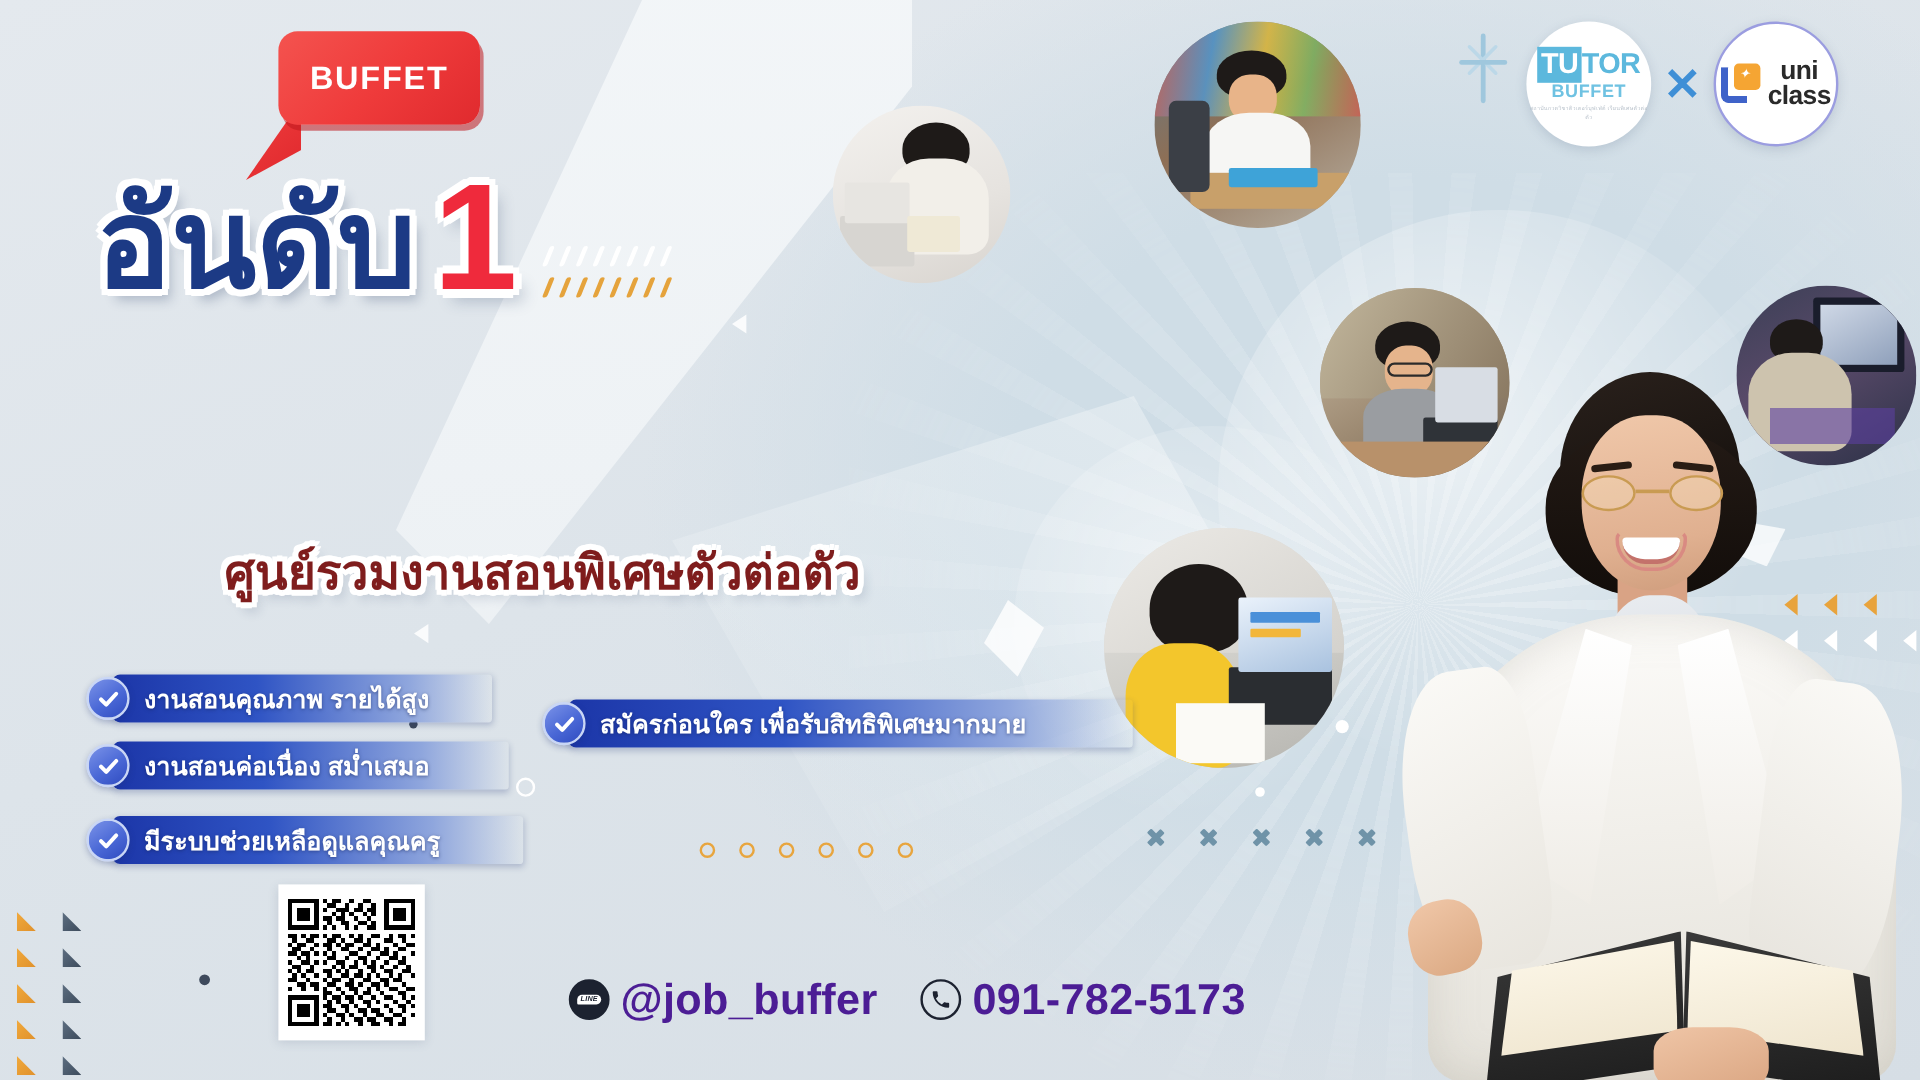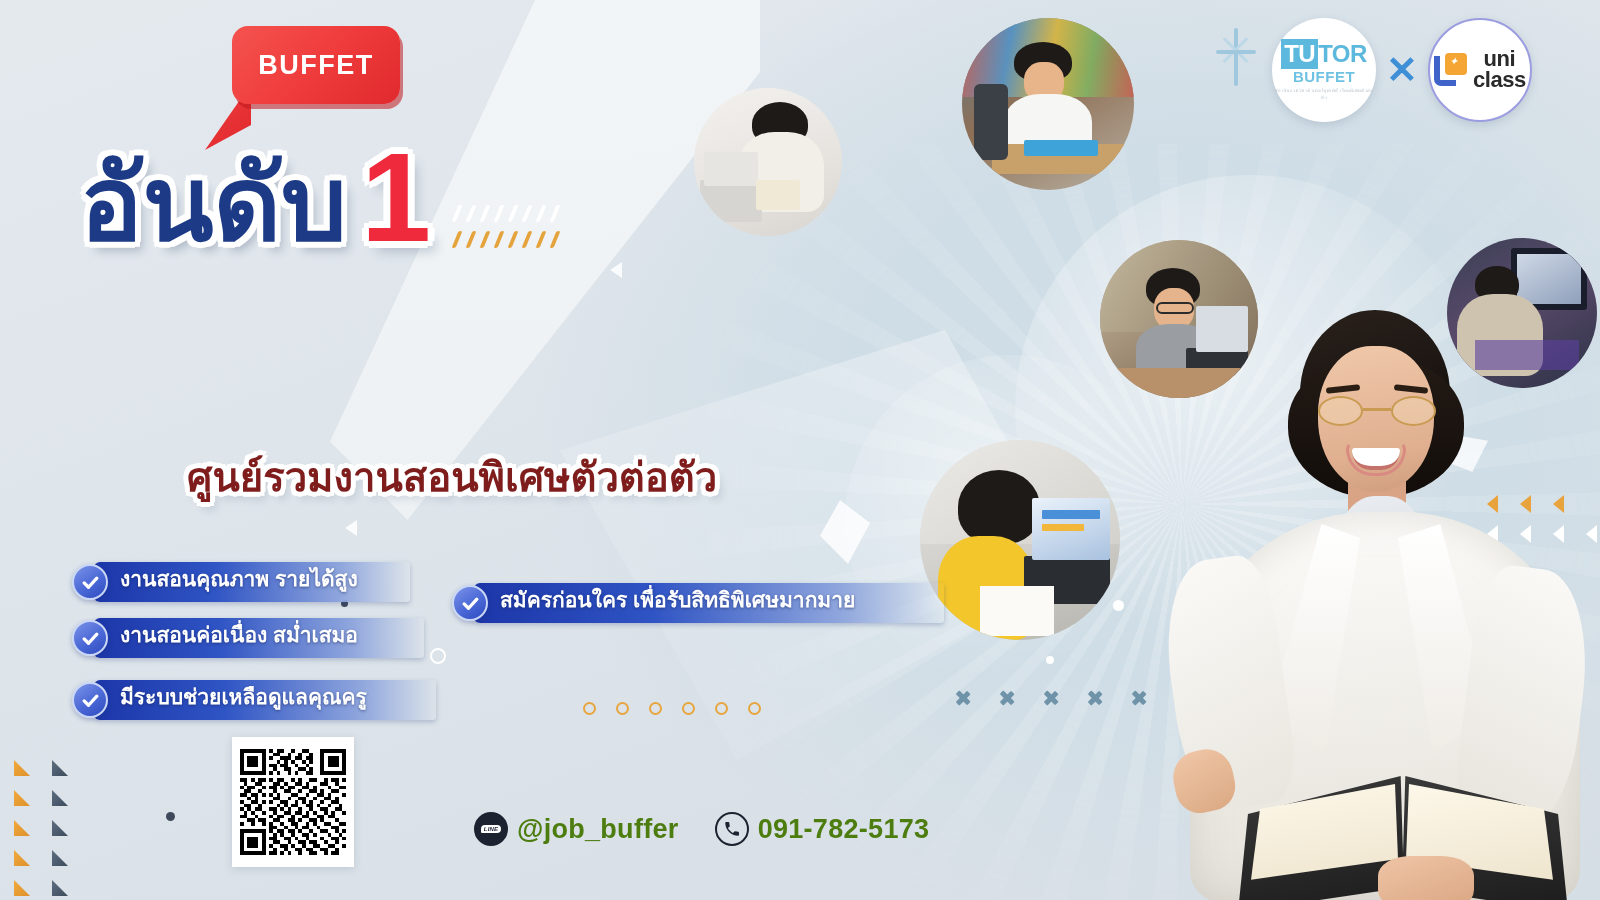--- a/index.html
+++ b/index.html
@@ -190,21 +190,21 @@
     text-shadow:
       -4px -4px 0 #fff, 4px -4px 0 #fff, -4px 4px 0 #fff, 4px 4px 0 #fff,
       0 -5px 0 #fff, 0 5px 0 #fff, -5px 0 0 #fff, 5px 0 0 #fff,
       5px 7px 9px rgba(40,60,100,.22);
     margin-left: 39px;
   }
 
   
   .bullet {
     position:absolute; height:40px;
-    display:flex; align-items:flex-start;
+    display:flex; align-items:center;
   }
   .bullet .bar {
     position:absolute; left:22px; top:0; height:40px;
     border-radius:6px 3px 3px 6px;
     background:linear-gradient(90deg,#1c36a8 0%, #2f54c4 38%, #8fa6dd 78%, rgba(200,212,235,0) 100%);
     box-shadow:0 2px 5px rgba(30,50,120,.25);
   }
   .bullet .tick {
     position:absolute; left:0; top:2px; width:36px; height:36px;
     border-radius:50%;
@@ -413,21 +413,21 @@
     width:34px; height:34px; border-radius:50%;
     display:flex; align-items:center; justify-content:center;
     border:2.5px solid #1c2230;
   }
   .ci-icon.line { background:#1c2230; }
   .ci-icon.line .lb {
     background:#ffffff; color:#1c2230; font-size:6px; font-weight:bold;
     padding:1px 3px; border-radius:4px 4px 4px 1px; letter-spacing:.2px;
   }
   .ci-icon.phone svg { width:18px; height:18px; }
-  .ci-text { color:#4d7c0f; font-size:27px; font-weight:bold; letter-spacing:.3px; }
+  .ci-text { color:#4c1d95; font-size:36px; font-weight:bold; letter-spacing:.3px; }
 </style>
 </head>
 <body>
 
 <div class="stage">
 
   <div class="bg-base"></div>
   <div class="ray-fan"></div>
   <div class="white-wedge-a"></div>
   <div class="white-wedge-b"></div>

